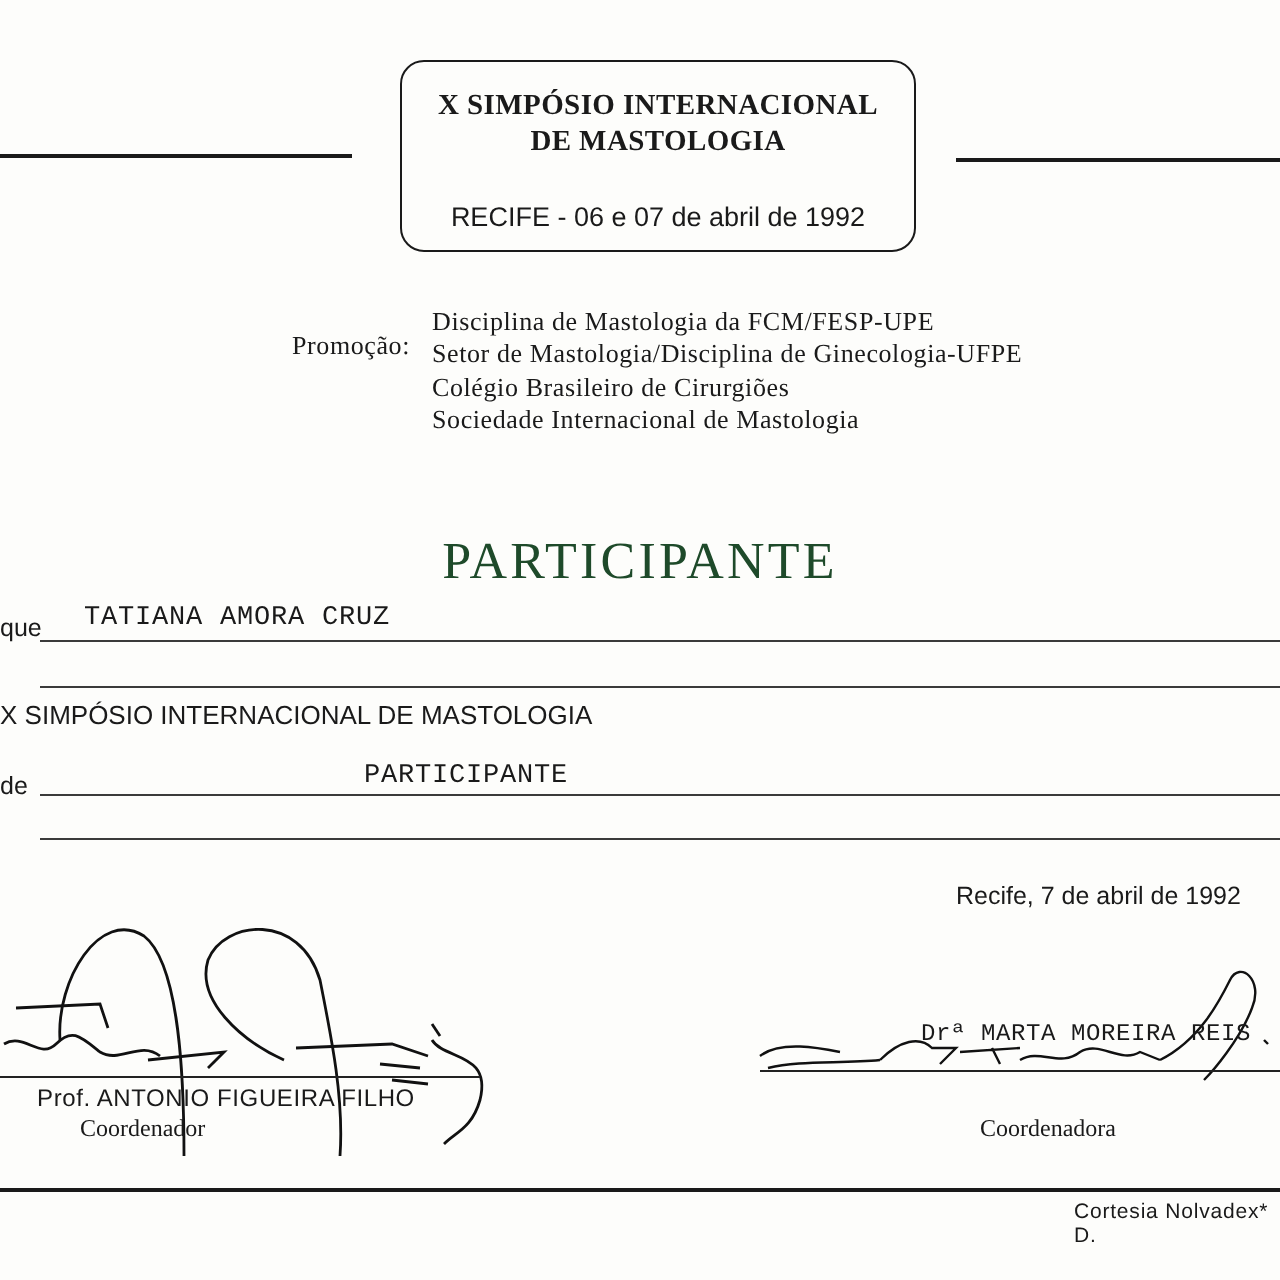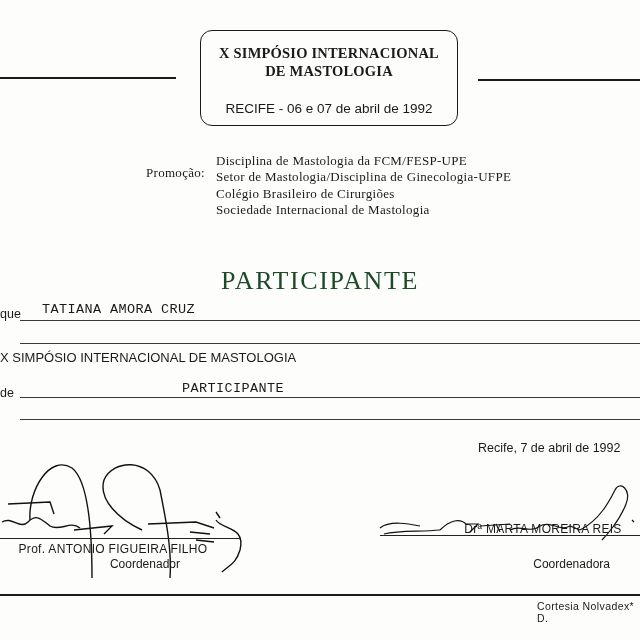--- a/index.html
+++ b/index.html
@@ -34,21 +34,21 @@
       font-family: "Liberation Serif", serif; font-size: 26px; color: #1e4a2a; letter-spacing: 1.6px;
     }
 
     .label { position: absolute; font-size: 12.5px; }
     .typed {
       position: absolute; font-family: "Liberation Mono", monospace; font-size: 13.5px;
       letter-spacing: 0.4px;
     }
 
     .sig-name { position: absolute; font-size: 12px; text-align: center; letter-spacing: 0.3px; }
-    .sig-role { position: absolute; font-size: 12px; text-align: right; }
+    .sig-role { position: absolute; font-size: 12px; text-align: left; font-family: Liberation Serif, serif; }
     .footer-note { position: absolute; font-size: 10.5px; letter-spacing: 0.4px; }
     svg.sig { position: absolute; overflow: visible; }
   </style>
 </head>
 <body>
 
 <div class="hline" style="left:0; top:77px; width:176px;"></div>
 <div class="hline" style="left:478px; top:79px; width:162px;"></div>
 
 <div class="header-box">
@@ -102,17 +102,17 @@
 
 <svg class="sig" width="270" height="100" style="left:370px; top:480px;" viewBox="0 0 270 100">
   <path d="M10 48 C 20 40, 40 44, 50 46 M 14 54 C 30 50, 50 52, 70 50" stroke="#111" stroke-width="1.2" fill="none"></path>
   <path d="M70 50 C 80 40, 90 38, 96 44 L 108 44 L 100 52" stroke="#111" stroke-width="1.2" fill="none"></path>
   <path d="M110 46 L 140 44 M 126 44 L 130 52" stroke="#111" stroke-width="1.2" fill="none"></path>
   <path d="M140 50 C 150 44, 160 54, 170 46 C 180 40, 190 52, 200 46 L 210 50" stroke="#111" stroke-width="1.2" fill="none"></path>
   <path d="M210 50 C 230 40, 240 20, 245 10 C 250 0, 262 10, 256 24 C 250 40, 236 56, 232 60" stroke="#111" stroke-width="1.2" fill="none"></path>
   <path d="M262 40 L 264 42" stroke="#111" stroke-width="1.2" fill="none"></path>
 </svg>
 <div class="thinline" style="left:380px; top:535px; width:260px; background:#222;"></div>
-<div class="sig-name" style="left:458px; top:522px; width:170px;">Drª MARTA MOREIRA REIS</div>
+<div class="sig-name" style="left:458px; top:510px; width:170px;font-family:Liberation Mono, monospace;">Drª MARTA MOREIRA REIS</div>
 <div class="sig-role" style="left:490px; top:557px; width:120px;">Coordenadora</div>
 
 <div class="hline" style="left:0; top:594px; width:640px; height:1.5px;"></div>
 <div class="footer-note" style="left:537px; top:600px;">Cortesia Nolvadex* D.</div>
 
 </body></html>

